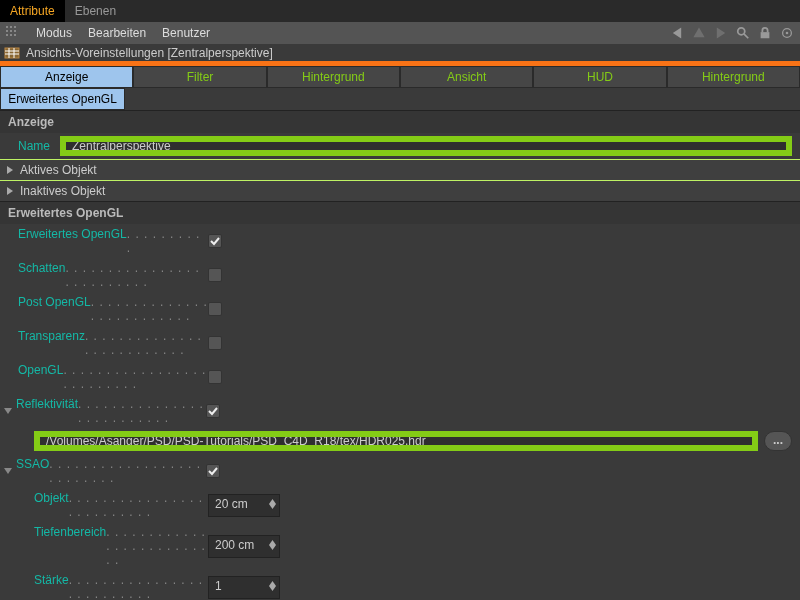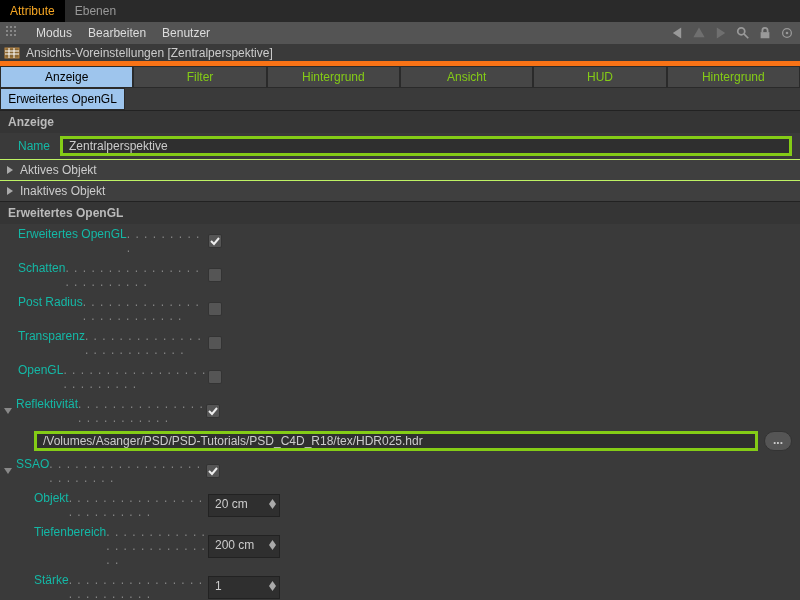--- a/index.html
+++ b/index.html
@@ -30,21 +30,21 @@
 
 .field-row { display: flex; align-items: center; padding: 3px 8px 3px 18px; }
 .field-label { color: #14b8a6; white-space: nowrap; }
 .dots { flex: 0 1 auto; overflow: hidden; color: #888; letter-spacing: 1px; }
 .label-wrap { display: flex; align-items: baseline; width: 190px; min-width: 190px; }
 .indent { width: 16px; min-width: 16px; }
 
 .checkbox { width: 14px; height: 14px; background: #555; border: 1px solid #333; border-radius: 2px; display: flex; align-items: center; justify-content: center; }
 .checkbox svg { width: 10px; height: 10px; fill: #eee; }
 
-.text-input { background: #2f2f2f; border: 3px solid #84cc16; color: #ccc; padding: 2px 6px; height: 20px; flex: 1; }
+.text-input { background: #2f2f2f; border: 6px solid #84cc16; color: #ccc; padding: 2px 6px; height: 20px; flex: 1; }
 .spinner { background: #2f2f2f; border: 1px solid #222; color: #ccc; padding: 2px 6px; height: 23px; width: 72px; position: relative; }
 .spinner-arrows { position: absolute; right: 3px; top: 1px; display: flex; flex-direction: column; justify-content: center; height: 16px; }
 .spinner-arrows svg { width: 7px; height: 5px; fill: #aaa; }
 
 .browse-btn { width: 28px; height: 20px; background: #555; border: 1px solid #333; border-radius: 10px; margin-left: 6px; color: #ccc; text-align: center; line-height: 16px; font-weight: bold; cursor: pointer; }
 
 .collapse { display: flex; align-items: center; background: #3f3f3f; padding: 3px 6px; cursor: pointer; border-top: 1px solid #bef264; }
 .collapse svg { width: 8px; height: 8px; fill: #aaa; margin-right: 6px; }
 
 .tri-down { width: 8px; height: 8px; fill: #888; margin-right: 4px; margin-left: -14px; }
@@ -153,21 +153,21 @@
 </div>
 <div class="field-row">
   <div class="label-wrap">
       <span class="field-label">Schatten</span>
       <span class="dots">. . . . . . . . . . . . . . . . . . . . . . . . . .</span>
     </div>
   <div class="checkbox"></div>
 </div>
 <div class="field-row">
   <div class="label-wrap">
-      <span class="field-label">Post Radius</span>
+      <span class="field-label">Post OpenGL</span>
       <span class="dots">. . . . . . . . . . . . . . . . . . . . . . . . . .</span>
     </div>
   <div class="checkbox"></div>
 </div>
 <div class="field-row">
   <div class="label-wrap">
       <span class="field-label">Transparenz</span>
       <span class="dots">. . . . . . . . . . . . . . . . . . . . . . . . . .</span>
     </div>
   <div class="checkbox"></div>

